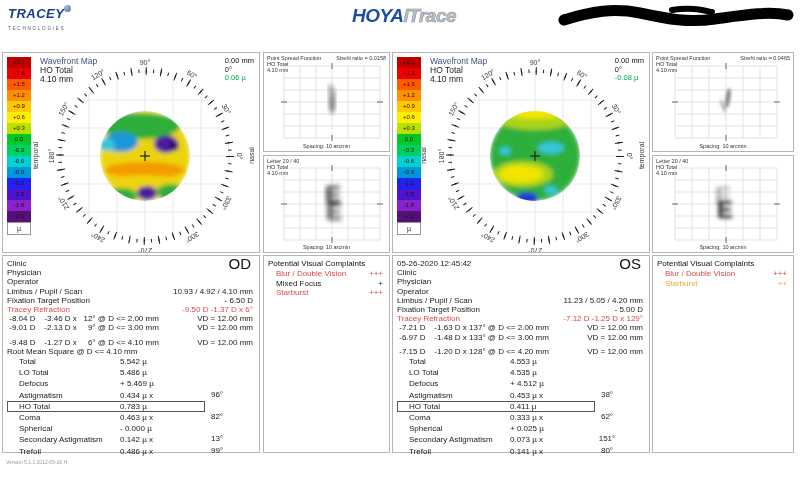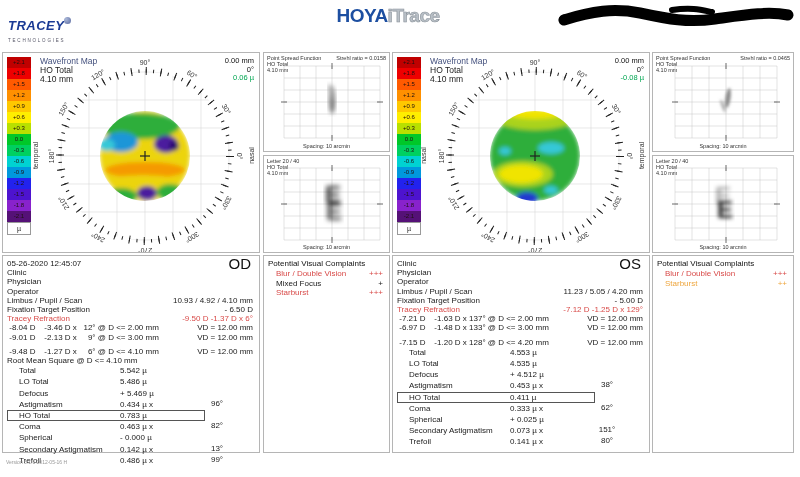--- a/index.html
+++ b/index.html
@@ -1,36 +1,36 @@
 <!DOCTYPE html>
 <html><head>
 <meta charset="utf-8">
 <style>
   html,body{margin:0;padding:0;background:#fff;}
   #page{position:relative;width:800px;height:477px;background:#fff;overflow:hidden;
         font-family:"Liberation Sans",sans-serif;color:#1a1a1a;}
   .panel{position:absolute;background:#fff;border:1px solid #b5b5b5;box-sizing:border-box;}
 
   
-  #tracey{position:absolute;left:8px;top:17px;line-height:11px;}
+  #tracey{position:absolute;left:8px;top:5px;line-height:11px;}
   #tracey .word{font-size:13px;font-weight:bold;font-style:italic;color:#1a3a94;letter-spacing:.5px;}
   #tracey .globe{display:inline-block;width:7px;height:7px;border-radius:50%;
                  background:radial-gradient(circle at 30% 30%,#aab8d8,#5a6aa0);vertical-align:super;}
   #tracey .sub{font-size:4.5px;letter-spacing:1.8px;color:#556;}
   #page-title{position:absolute;left:14px;top:21px;font-size:14px;color:#000;}
-  #hoya{position:absolute;left:300px;top:7px;width:176px;text-align:center;line-height:17px;}
+  #hoya{position:absolute;left:316px;top:7px;width:176px;text-align:center;line-height:17px;font-style:italic;}
   #hoya .h{font-size:19px;font-weight:bold;color:#1d4fa1;letter-spacing:-.5px;}
   #hoya .i{font-size:19px;font-weight:bold;color:#b9c0c7;-webkit-text-stroke:.6px #8a929a;letter-spacing:-.5px;}
   #hoya .w{font-size:12.5px;font-weight:bold;color:#14181c;line-height:13px;}
   #scribble{position:absolute;left:552px;top:2px;}
 
   
   .map-head{position:absolute;left:37px;top:4px;font-size:8.5px;line-height:9px;color:#222;}
   .map-head .t{color:#44517e;}
-  .map-meta{position:absolute;right:5px;top:4px;font-size:7.5px;line-height:8.5px;text-align:right;color:#111;}
+  .map-meta{position:absolute;right:5px;top:4px;font-size:7.5px;line-height:8.5px;text-align:left;color:#111;}
   .scale{position:absolute;left:4px;top:4px;width:24px;}
   .scale .box{width:24px;height:11px;font-size:6px;line-height:11px;text-align:center;color:#201010;box-sizing:border-box;}
   .scale .unit{width:24px;height:13px;border:1px solid #999;font-size:7px;line-height:12px;text-align:center;color:#222;box-sizing:border-box;background:#fff;}
   .side-label{position:absolute;font-size:7px;color:#333;transform:rotate(-90deg);}
   svg text{font-family:"Liberation Sans",sans-serif;}
 
   
   .mini-head{position:absolute;left:3px;top:2px;font-size:5.5px;line-height:6px;color:#333;}
   .mini-strehl{position:absolute;right:3px;top:2px;font-size:5.5px;color:#333;}
   .mini-spacing{position:absolute;left:0;right:0;bottom:2px;text-align:center;font-size:5.5px;color:#333;}
@@ -425,21 +425,20 @@
       <g filter="url(#letblurOS)" fill="#000" font-weight="bold" font-size="24" text-anchor="middle">
         <text x="72" y="62" opacity="0.9">E</text>
         <text x="70" y="48" opacity="0.35">E</text>
       </g>
     </svg>
     <div class="mini-spacing">Spacing:   10 arcmin</div>
   </div>
 
   <div class="panel info" style="left:2px;top:255px;width:258px;height:198px;">
     <div class="eye-label">OD</div>
-    <div>05-26-2020  12:45:07</div>
     <div>Clinic</div>
     <div>Physician</div>
     <div>Operator</div>
     <div class="irow"><span>Limbus / Pupil / Scan</span><span>10.93 / 4.92 / 4.10 mm</span></div>
     <div class="irow"><span>Fixation Target Position</span><span>- 6.50 D</span></div>
     <div class="irow"><span style="color: rgb(216, 74, 72);">Tracey Refraction</span><span style="color: rgb(216, 74, 72);">-9.50 D -1.37 D x 6°</span></div>
     <div class="irow"><span> -8.04 D    -3.46 D x   12° @ D &lt;= 2.00 mm</span><span>VD = 12.00 mm</span></div>
     <div class="irow"><span> -9.01 D    -2.13 D x     9° @ D &lt;= 3.00 mm</span><span>VD = 12.00 mm</span></div>
     <div class="spacer"></div>
     <div class="irow"><span> -9.48 D    -1.27 D x     6° @ D &lt;= 4.10 mm</span><span>VD = 12.00 mm</span></div>
@@ -520,20 +519,21 @@
         <span style="color: rgb(26, 26, 26);">+</span>
       </div>
     <div class="cmp-row">
         <span style="color: rgb(216, 74, 72);">Starburst</span>
         <span style="color: rgb(216, 74, 72);">+++</span>
       </div>
   </div>
 
   <div class="panel info" style="left:392px;top:255px;width:258px;height:198px;">
     <div class="eye-label">OS</div>
+    <div>05-26-2020  12:45:42</div>
     <div>Clinic</div>
     <div>Physician</div>
     <div>Operator</div>
     <div class="irow"><span>Limbus / Pupil / Scan</span><span>11.23 / 5.05 / 4.20 mm</span></div>
     <div class="irow"><span>Fixation Target Position</span><span>- 5.00 D</span></div>
     <div class="irow"><span style="color: rgb(216, 74, 72);">Tracey Refraction</span><span style="color: rgb(216, 74, 72);">-7.12 D -1.25 D x 129°</span></div>
     <div class="irow"><span> -7.21 D    -1.63 D x 137° @ D &lt;= 2.00 mm</span><span>VD = 12.00 mm</span></div>
     <div class="irow"><span> -6.97 D    -1.48 D x 133° @ D &lt;= 3.00 mm</span><span>VD = 12.00 mm</span></div>
     <div class="spacer"></div>
     <div class="irow"><span> -7.15 D    -1.20 D x 128° @ D &lt;= 4.20 mm</span><span>VD = 12.00 mm</span></div>

